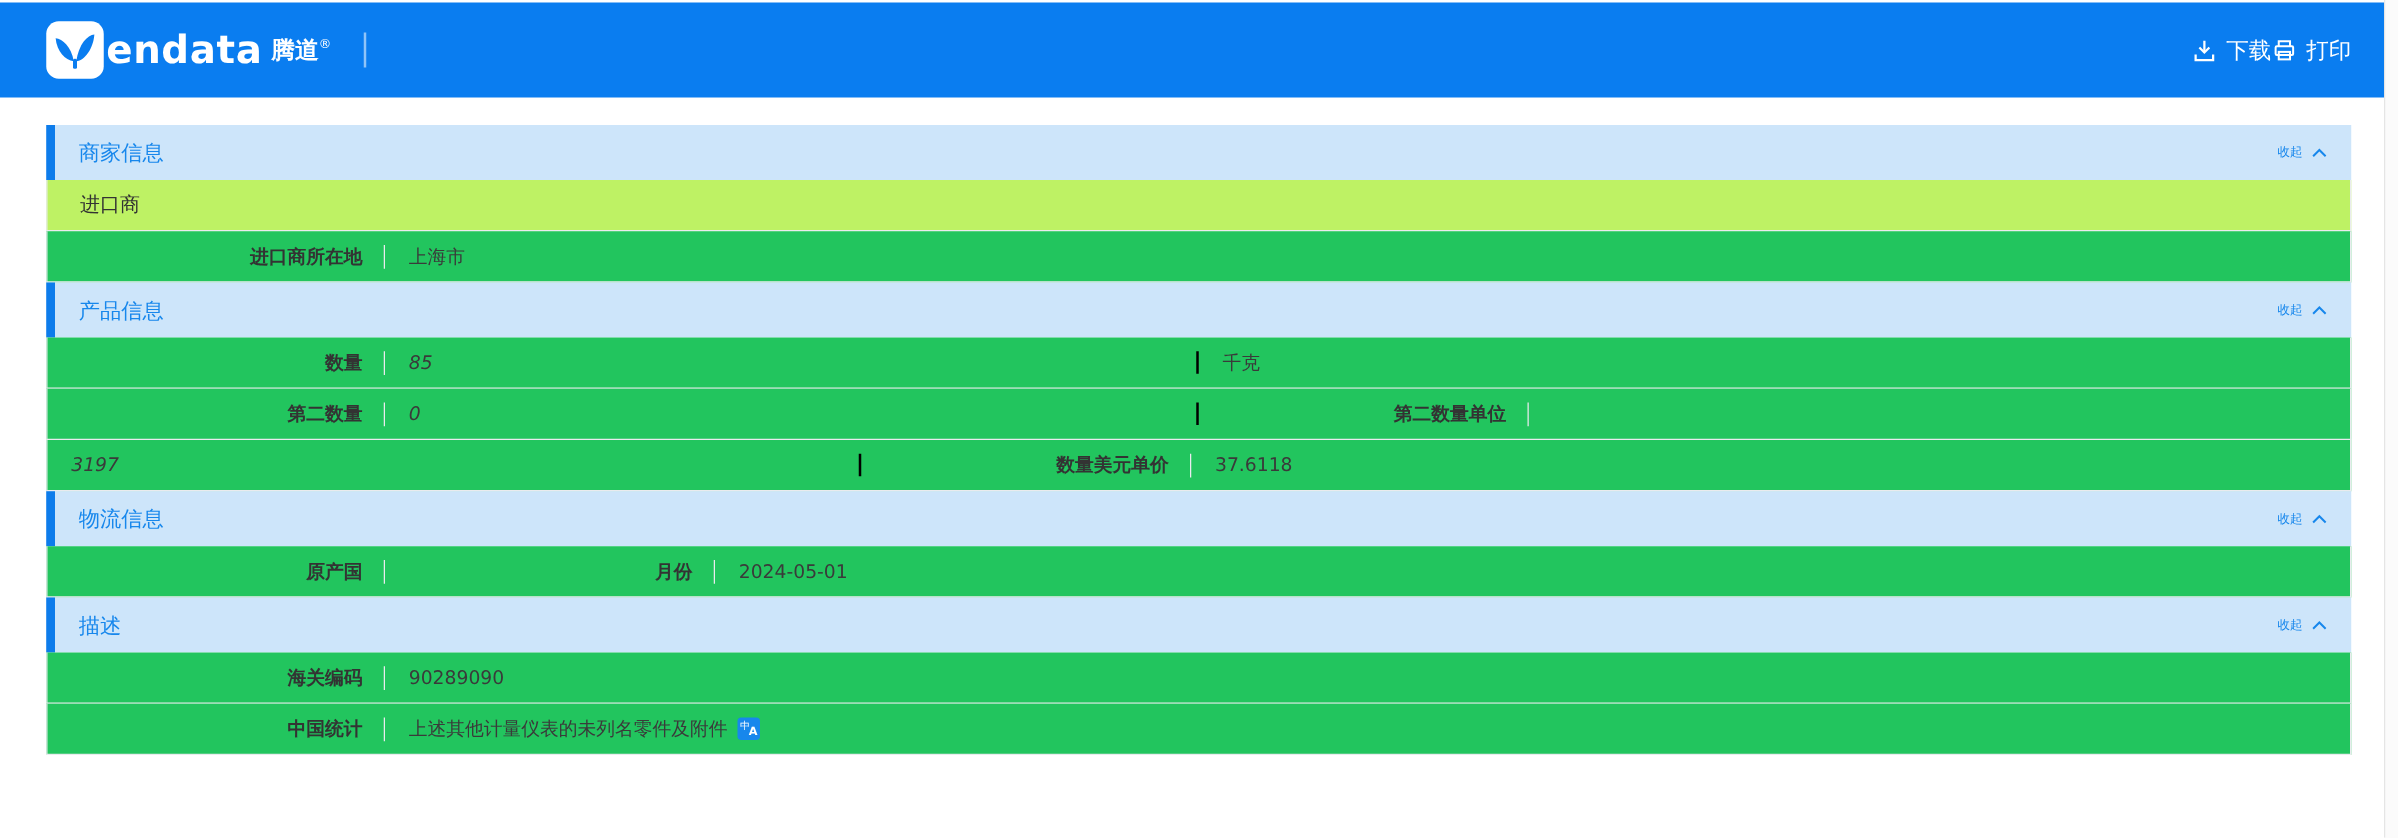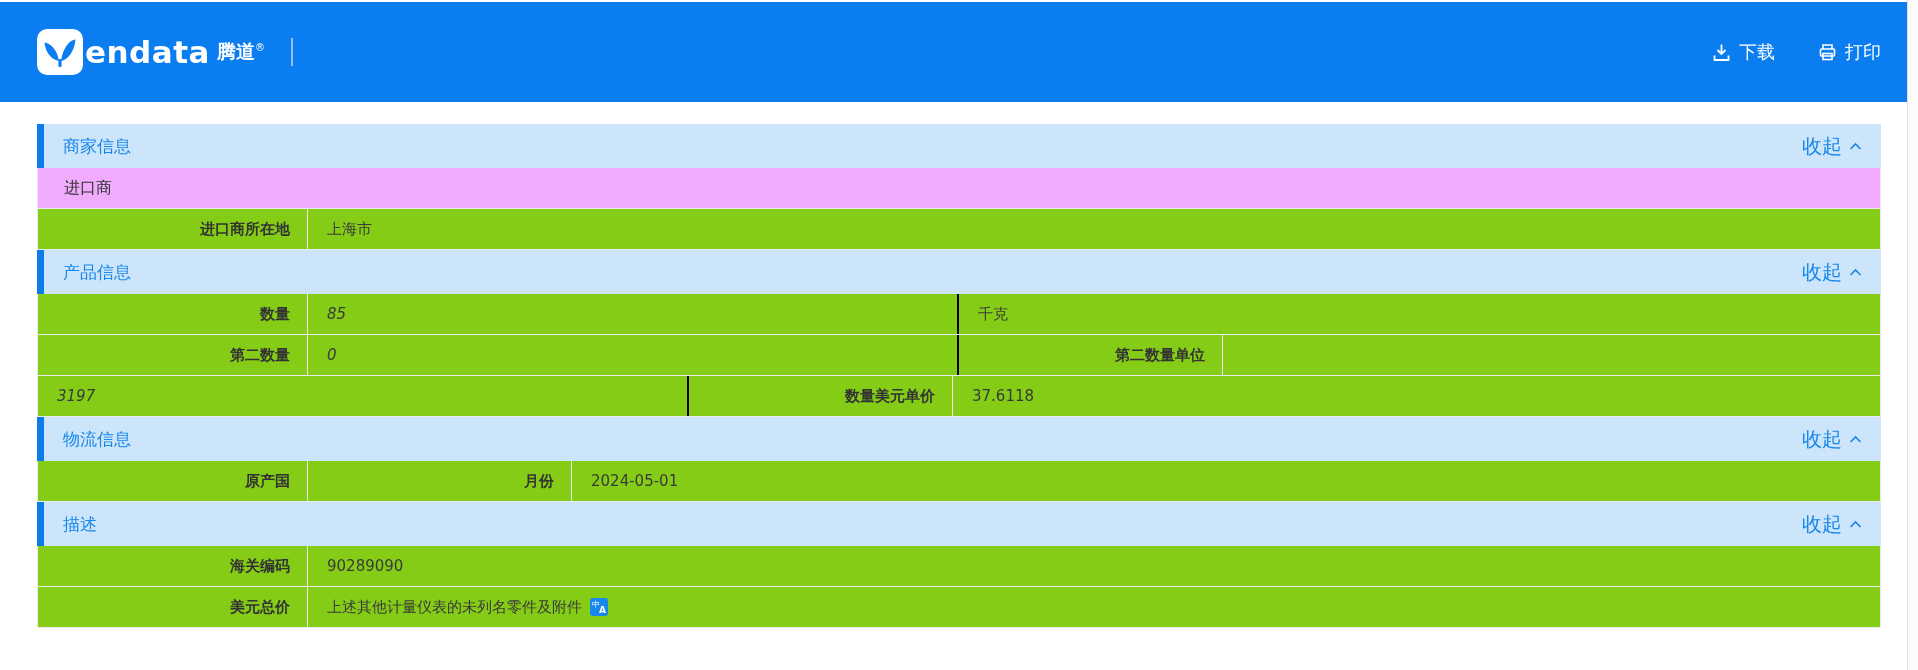--- a/index.html
+++ b/index.html
@@ -1,47 +1,47 @@
 <!DOCTYPE html>
 <html><head>
 <meta charset="utf-8">
 <style>
   * { box-sizing: border-box; margin: 0; padding: 0; }
   html,body { width: 1918px; height: 670px; background: #ffffff;
     font-family: "DejaVu Sans", "Liberation Sans", sans-serif; overflow: hidden; }
 
   
-  .app-header { margin-top: 2px; height: 100px; background: #0a7df0;
+  .app-header { margin-top: 2px; height: 76px; background: #0a7df0;
     display: flex; align-items: center; padding: 0 37px; color: #fff; }
   .logo-box { width: 46px; height: 46px; background: #ffffff; border-radius: 10px;
     display: flex; align-items: center; justify-content: center; flex: 0 0 auto; }
   .wordmark { font-size: 31px; font-weight: bold; letter-spacing: 0.5px; margin-left: 2px; }
   .brand-cjk { font-size: 19px; margin-left: 7px; font-weight: bold; }
   .brand-reg { font-size: 10px; vertical-align: super; font-weight: normal; }
   .brand-divider { width: 2px; height: 28px; background: rgba(255,255,255,0.55);
     margin: 0 24px 0 26px; }
   .page-title { font-size: 24px; font-weight: bold; letter-spacing: 1px; }
-  .header-actions { margin-left: auto; display: flex; align-items: center; gap: 42px; }
+  .header-actions { margin-left: auto; display: flex; align-items: center; }
   .header-action { display: flex; align-items: center; gap: 7px; font-size: 18px;
     cursor: pointer; }
   .header-action svg { display: block; }
 
   
   .container { width: 1844px; margin: 22px 0 0 37px; }
 
   .section-header { height: 44px; background: #cde5fa; border-left: 7px solid #0d7ceb;
     display: flex; align-items: center; padding: 0 19px; }
   .section-title { color: #1787ec; font-size: 17px; }
-  .collapse-link { margin-left: auto; color: #1787ec; font-size: 20px;
+  .collapse-link { margin-left: auto; color: #1787ec; font-size: 10px;
     display: flex; align-items: center; gap: 7px; cursor: pointer; }
 
-  .row { display: flex; height: 41px; background: #84cc16;
+  .row { display: flex; height: 41px; background: #22c55e;
     border-bottom: 1px solid #e9ebee; border-left: 1px solid #e9ebee;
-    border-right: 1px solid #e9ebee; font-size: 15px; color: #333; }
-  .banner-row { background: #f0abfc; align-items: center; padding-left: 26px;
+    border-right: 1px solid #e9ebee; font-size: 15px; color: #333; align-items: center; }
+  .banner-row { background: #bef264; align-items: center; padding-left: 26px;
     font-size: 16px; color: #333; }
   .cell { display: flex; align-items: center; }
   .cell-label { width: 270px; justify-content: flex-end; padding-right: 17px;
     font-weight: bold; border-right: 1px solid #e9ebee; color: #333; }
   .cell-value { flex: 1 1 auto; padding-left: 19px; color: #3a3a3a; }
   .cell-value-fixed { width: 651px; flex: 0 0 auto; border-right: 2px solid #000000; font-style: italic; }
   .cell-label2 { width: 264px; border-right: 1px solid #e9ebee; }
 
   
   .translate-badge { position: relative; width: 18px; height: 18px; background: #1787ec;
@@ -155,21 +155,21 @@
       <svg width="13" height="9" viewBox="0 0 13 9" fill="none" stroke="#1787ec" stroke-width="1.6">
           <path d="M1.5 7 L6.5 2 L11.5 7"></path>
         </svg>
     </span>
   </div>
   <div class="row">
     <div class="cell cell-label">海关编码</div>
     <div class="cell cell-value">90289090</div>
   </div>
   <div class="row">
-    <div class="cell cell-label">美元总价</div>
+    <div class="cell cell-label">中国统计</div>
     <div class="cell cell-value">
       <span>上述其他计量仪表的未列名零件及附件</span>
       <span class="translate-badge">
         <span class="zh">中</span>
         <span class="en">A</span>
       </span>
     </div>
   </div>
 
 </div>

